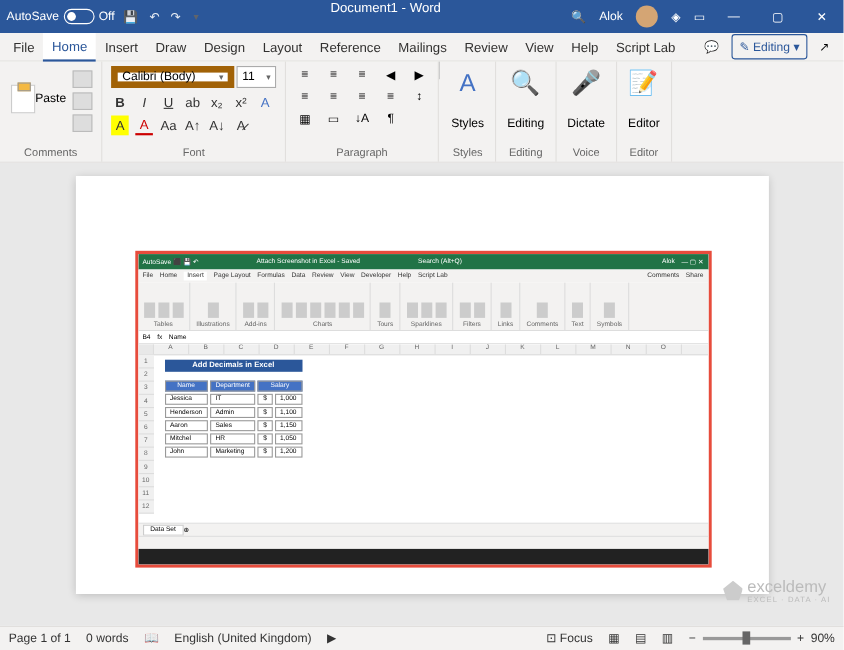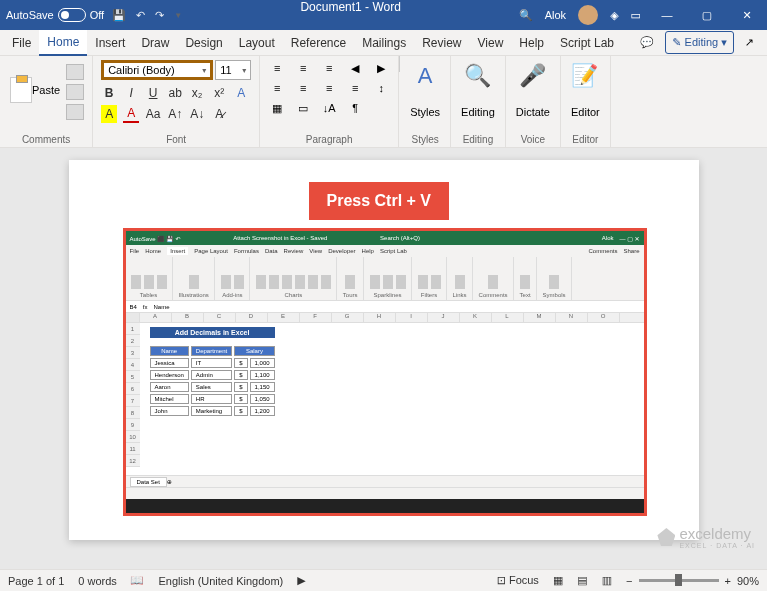--- a/index.html
+++ b/index.html
@@ -23,21 +23,21 @@
 .ribbon{height:92px;background:#f3f2f1;border-bottom:1px solid #e1dfdd;display:flex;font-size:11px}
 .group{border-right:1px solid #e1dfdd;padding:4px 8px 2px;display:flex;flex-direction:column;justify-content:space-between}
 .group .glabel{text-align:center;font-size:10px;color:#666;padding-top:2px}
 .clipboard .top{display:flex;gap:4px}
 .paste{display:flex;flex-direction:row;align-items:center;padding:2px}
 .paste .picn{width:22px;height:26px;background:#fff;border:1px solid #ccc;position:relative}
 .paste .picn::after{content:"";position:absolute;width:10px;height:6px;background:#f4b942;top:-3px;left:5px;border:1px solid #999}
 .smallcol{display:flex;flex-direction:column;gap:4px;padding-top:4px}
 .smallcol span{width:18px;height:16px;background:#ddd;border:1px solid #bbb}
 .font .row1{display:flex;gap:2px;margin-bottom:4px}
-.fname{width:112px;height:20px;border:3px solid #a16207;background:#fff;font-size:11px;padding:2px 4px;display:flex;align-items:center;justify-content:space-between}
+.fname{width:112px;height:20px;border:6px solid #a16207;background:#fff;font-size:11px;padding:2px 4px;display:flex;align-items:center;justify-content:space-between}
 .fsize{width:36px;height:20px;border:1px solid #ababab;background:#fff;font-size:11px;padding:2px 4px;display:flex;align-items:center;justify-content:space-between}
 .font .row2,.font .row3{display:flex;gap:6px;margin-bottom:3px}
 .fbtn{min-width:16px;height:18px;display:flex;align-items:center;justify-content:center;font-size:12px;color:#333}
 .para .rows{display:flex;flex-direction:column;gap:4px}
 .para .prow{display:flex;gap:8px}
 .pbtn{width:18px;height:16px;display:flex;align-items:center;justify-content:center}
 .styles,.editg,.voice,.editor{display:flex;flex-direction:column;align-items:center;justify-content:space-between;padding:4px 10px 2px}
 .bigicon{width:28px;height:32px;display:flex;align-items:center;justify-content:center;font-size:22px}
 .docarea{position:absolute;top:148px;left:0;right:0;bottom:22px;background:#e8e8e8;display:flex;justify-content:center;padding-top:12px}
 .page{width:630px;height:380px;background:#fff;box-shadow:0 2px 8px rgba(0,0,0,.2);position:relative}
@@ -219,21 +219,20 @@
   </div>
   <div class="group editor">
     <div class="bigicon" style="color:#2b579a">📝</div>
     <span>Editor</span>
     <div class="glabel">Editor</div>
   </div>
 </div>
 
 <div class="docarea">
   <div class="page">
-    <div class="callout">Press Ctrl + V</div>
     <div class="pasted">
       <div class="excelshot">
         <div class="ex-title">
           <span>AutoSave ⬛ 💾 ↶</span>
           <span style="flex:1;text-align:center">Attach Screenshot in Excel - Saved</span>
           <span>Search (Alt+Q)</span>
           <span style="flex:1;text-align:right">Alok</span>
           <span>— ▢ ✕</span>
         </div>
         <div class="ex-tabs">

